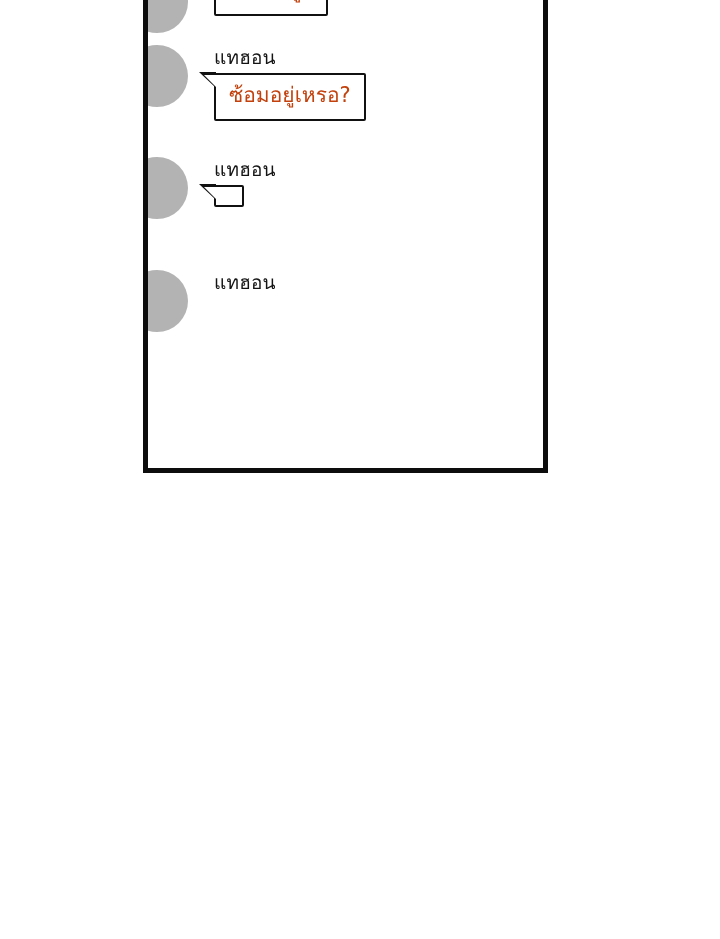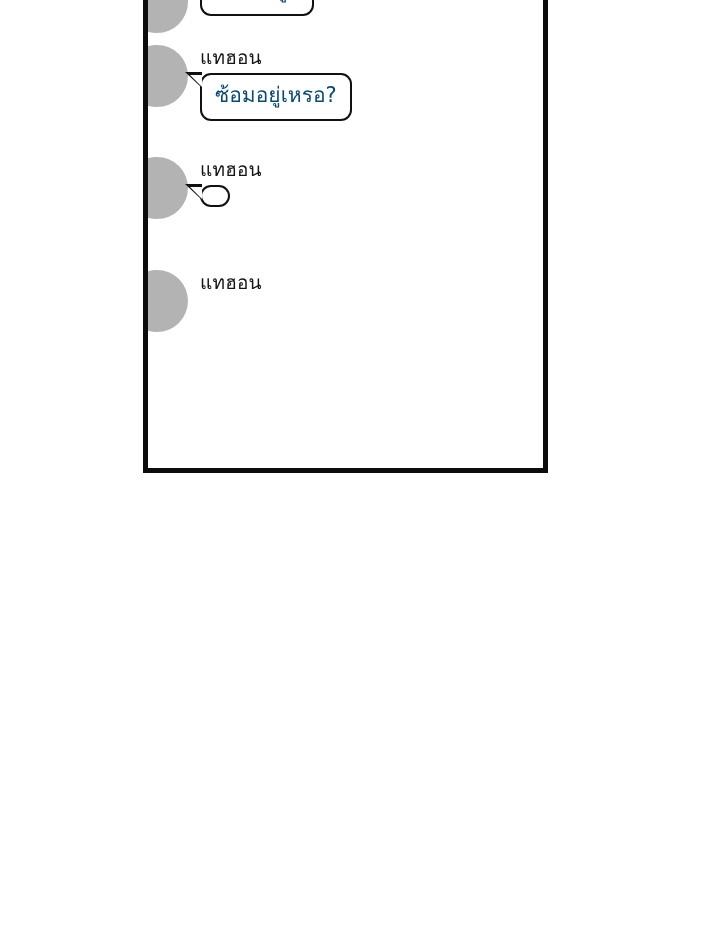--- a/index.html
+++ b/index.html
@@ -47,43 +47,43 @@
     left: -22px;
     top: 0;
     width: 62px;
     height: 62px;
     border-radius: 50%;
     background: #b3b3b3;
   }
 
   .msg-col {
     position: absolute;
-    left: 52px;
+    left: 66px;
     top: 0;
   }
 
   .sender-name {
     font-size: 19px;
     line-height: 24px;
     color: #141414;
     white-space: nowrap;
     letter-spacing: 0.2px;
   }
 
   .bubble {
     position: relative;
     display: inline-block;
     margin-top: 4px;
     background: #ffffff;
     border: 2.5px solid #111111;
-    border-radius: 11px;
+    border-radius: 2px;
     padding: 7px 13px 11px 13px;
     font-size: 21px;
     line-height: 26px;
-    color: #0c4a6e;
+    color: #c2410c;
     white-space: nowrap;
   }
 
   
   .bubble .tail-outer,
   .bubble .tail-inner {
     position: absolute;
     width: 0;
     height: 0;
     border-style: solid;

